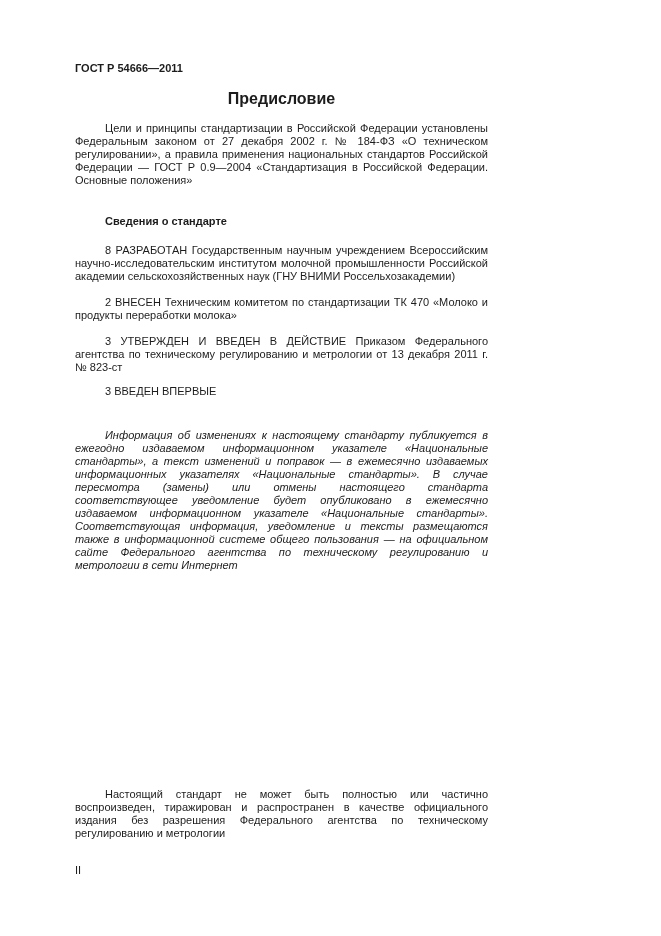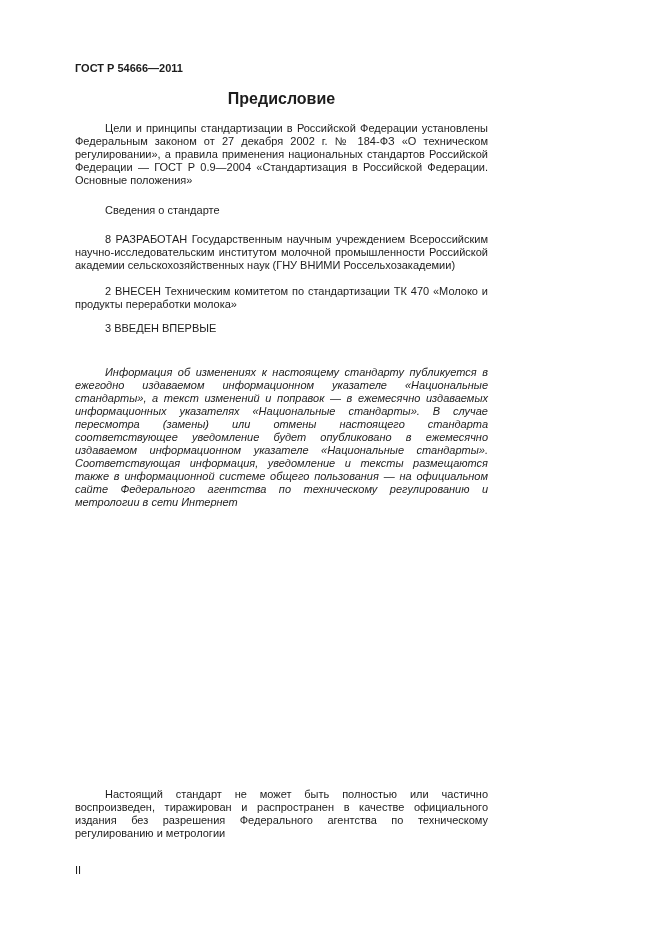--- a/index.html
+++ b/index.html
@@ -36,22 +36,22 @@
     margin: 0;
     text-align: justify;
   }
   .indent {
     text-indent: 30px;
   }
   .intro {
     margin-top: 16px;
   }
   .section-heading {
-    font-weight: normal;
-    margin-top: 17px;
+    font-weight: bold;
+    margin-top: 28px;
     text-indent: 30px;
   }
   .item-first { margin-top: 16px; }
   .item { margin-top: 13px; }
   .item-last { margin-top: 11px; }
   .italic-note {
     font-style: italic;
     margin-top: 31px;
   }
   .footer {
@@ -80,20 +80,21 @@
   <div class="doc-title">Предисловие</div>
 
   <p class="para indent intro">Цели и принципы стандартизации в Российской Федерации установлены Федеральным законом от 27 декабря 2002 г. № 184-ФЗ «О техническом регулировании», а правила применения национальных стандартов Российской Федерации — ГОСТ Р 0.9—2004 «Стандартизация в Российской Федерации. Основные положения»</p>
 
   <div class="section-heading">Сведения о стандарте</div>
 
   <p class="para indent item-first">8 РАЗРАБОТАН Государственным научным учреждением Всероссийским научно-исследовательским институтом молочной промышленности Российской академии сельскохозяйственных наук (ГНУ ВНИМИ Россельхозакадемии)</p>
 
   <p class="para indent item">2 ВНЕСЕН Техническим комитетом по стандартизации ТК 470 «Молоко и продукты переработки молока»</p>
 
+  <p class="para indent item">3 УТВЕРЖДЕН И ВВЕДЕН В ДЕЙСТВИЕ Приказом Федерального агентства по техническому регулированию и метрологии от 13 декабря 2011 г. № 823-ст</p>
 
   <p class="para indent item-last">3 ВВЕДЕН ВПЕРВЫЕ</p>
 
   <p class="para indent italic-note">Информация об изменениях к настоящему стандарту публикуется в ежегодно издаваемом информационном указателе «Национальные стандарты», а текст изменений и поправок — в ежемесячно издаваемых информационных указателях «Национальные стандарты». В случае пересмотра (замены) или отмены настоящего стандарта соответствующее уведомление будет опубликовано в ежемесячно издаваемом информационном указателе «Национальные стандарты». Соответствующая информация, уведомление и тексты размещаются также в информационной системе общего пользования — на официальном сайте Федерального агентства по техническому регулированию и метрологии в сети Интернет</p>
 
   <div class="footer">
 
     <p class="para indent reproduction">Настоящий стандарт не может быть полностью или частично воспроизведен, тиражирован и распространен в качестве официального издания без разрешения Федерального агентства по техническому регулированию и метрологии</p>
 
     <div class="page-number">II</div>

